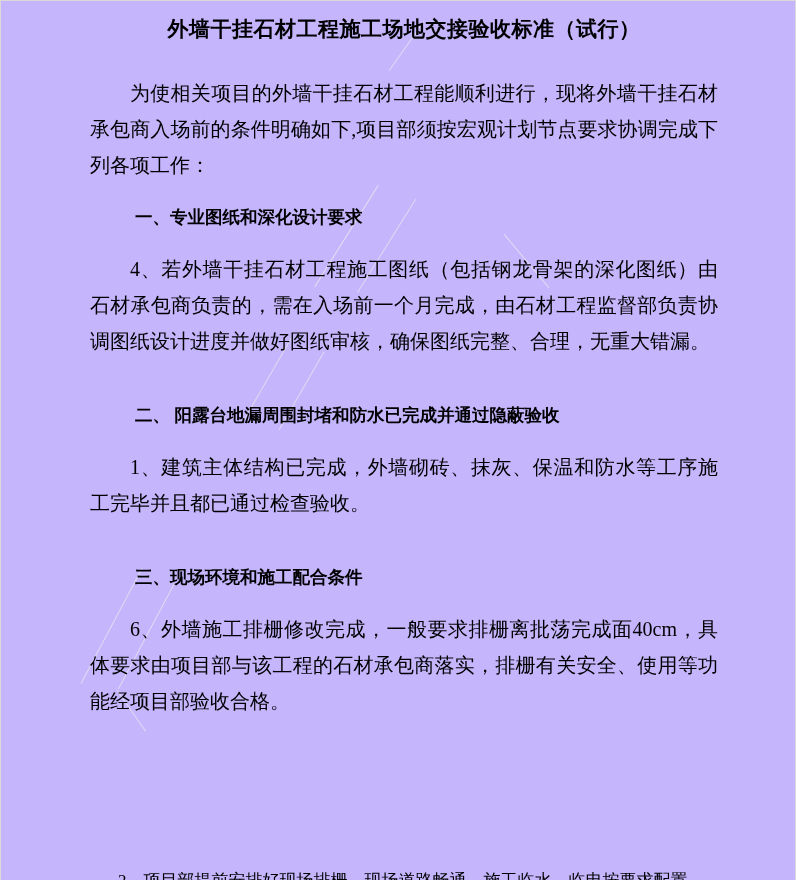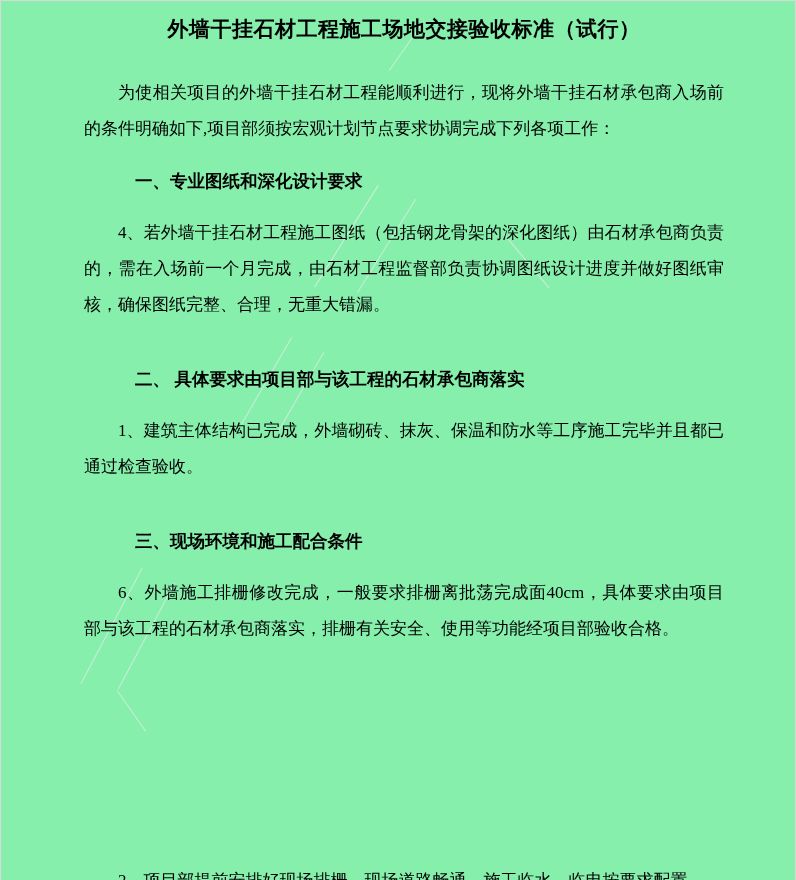--- a/index.html
+++ b/index.html
@@ -5,21 +5,21 @@
   html, body {
     margin: 0;
     padding: 0;
     background: #ffffff;
   }
   .page {
     position: relative;
     width: 796px;
     height: 880px;
     box-sizing: border-box;
-    background: #86efac;
+    background: #c4b5fd;
     border-top: 1px solid #d9d9d9;
     border-left: 1px solid #d9d9d9;
     border-right: 1px solid #d9d9d9;
     overflow: hidden;
     font-family: "Liberation Serif", "DejaVu Serif", serif;
     color: #000000;
   }
   .content {
     position: absolute;
     left: 83px;
@@ -28,23 +28,23 @@
   }
   .doc-title {
     font-size: 21px;
     font-weight: bold;
     text-align: center;
     line-height: 40px;
     margin: 0;
     letter-spacing: 0.5px;
   }
   .body-p {
-    font-size: 17px;
+    font-size: 20px;
     line-height: 36px;
-    margin: 0;
+    margin: 6px;
     text-align: justify;
     text-indent: 2em;
     word-break: break-all;
   }
   .intro {
     margin-top: 26px;
   }
   .sec-heading {
     font-size: 17.5px;
     font-weight: bold;
@@ -97,21 +97,21 @@
 
   <div class="content">
 
     <h1 class="doc-title">外墙干挂石材工程施工场地交接验收标准（试行）</h1>
 
     <p class="body-p intro">为使相关项目的外墙干挂石材工程能顺利进行，现将外墙干挂石材承包商入场前的条件明确如下,项目部须按宏观计划节点要求协调完成下列各项工作：</p>
 
     <h2 class="sec-heading">一、专业图纸和深化设计要求</h2>
     <p class="body-p">4、若外墙干挂石材工程施工图纸（包括钢龙骨架的深化图纸）由石材承包商负责的，需在入场前一个月完成，由石材工程监督部负责协调图纸设计进度并做好图纸审核，确保图纸完整、合理，无重大错漏。</p>
 
-    <h2 class="sec-heading sec-gap">二、 具体要求由项目部与该工程的石材承包商落实</h2>
+    <h2 class="sec-heading sec-gap">二、 阳露台地漏周围封堵和防水已完成并通过隐蔽验收</h2>
     <p class="body-p">1、建筑主体结构已完成，外墙砌砖、抹灰、保温和防水等工序施工完毕并且都已通过检查验收。</p>
 
     <h2 class="sec-heading sec-gap">三、现场环境和施工配合条件</h2>
     <p class="body-p">6、外墙施工排栅修改完成，一般要求排栅离批荡完成面40cm，具体要求由项目部与该工程的石材承包商落实，排栅有关安全、使用等功能经项目部验收合格。</p>
 
   </div>
 
   <div class="partial-line">2、项目部提前安排好现场排栅，现场道路畅通，施工临水、临电按要求配置</div>
 
 </div>

